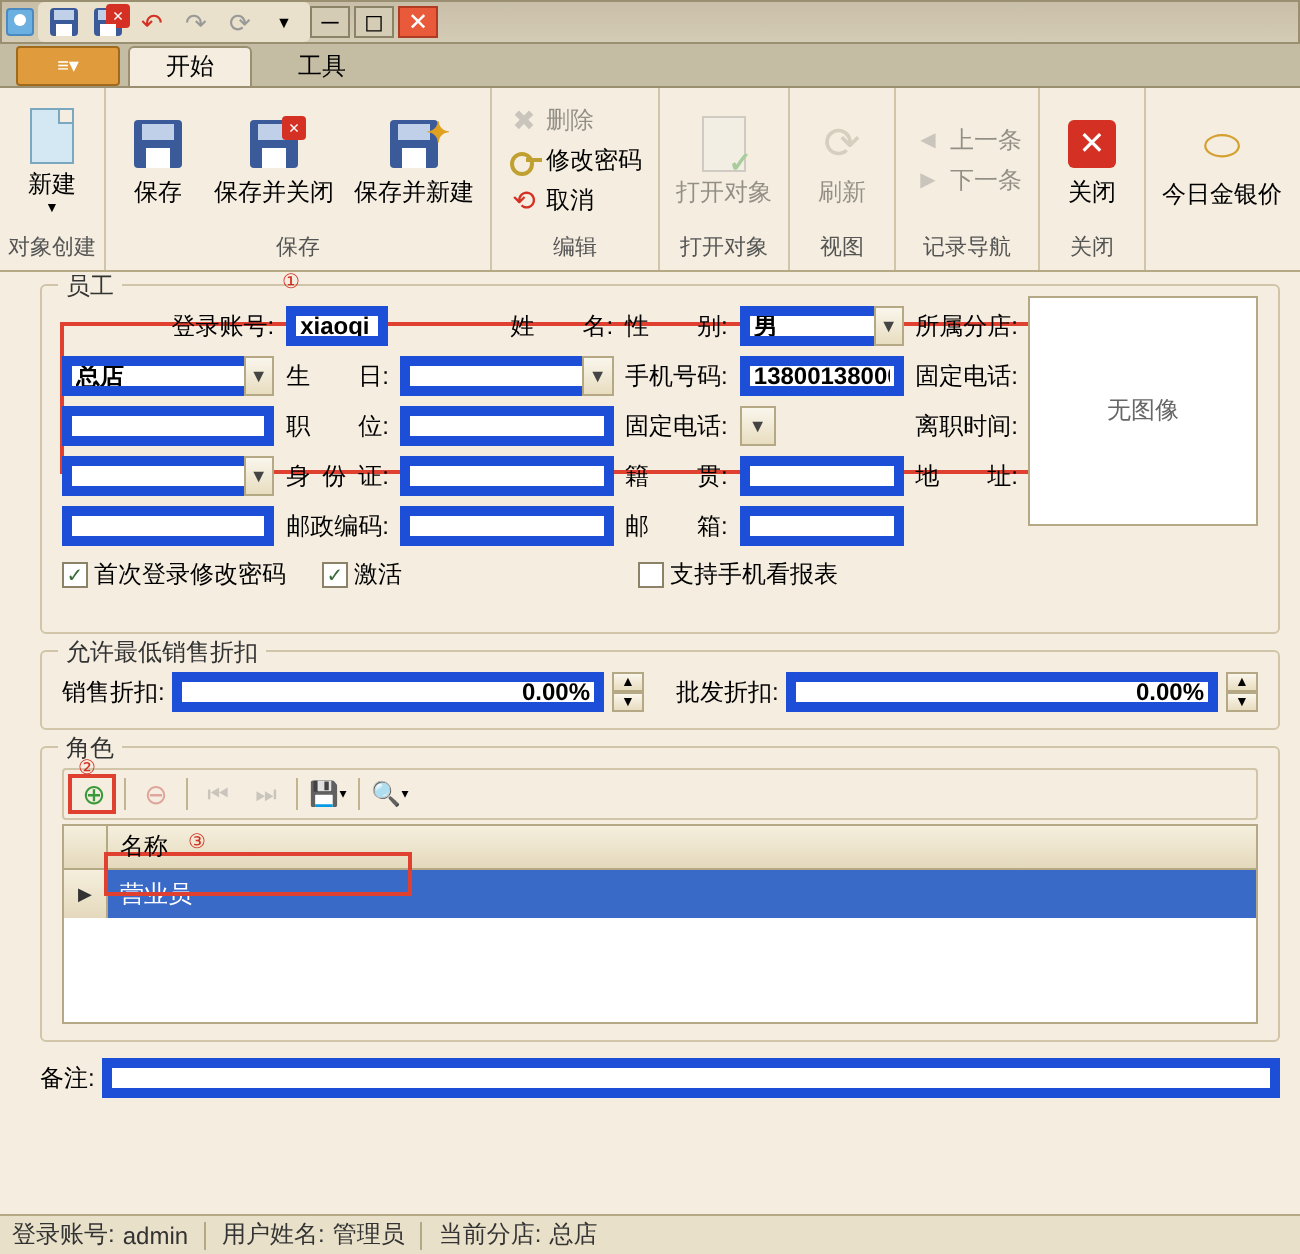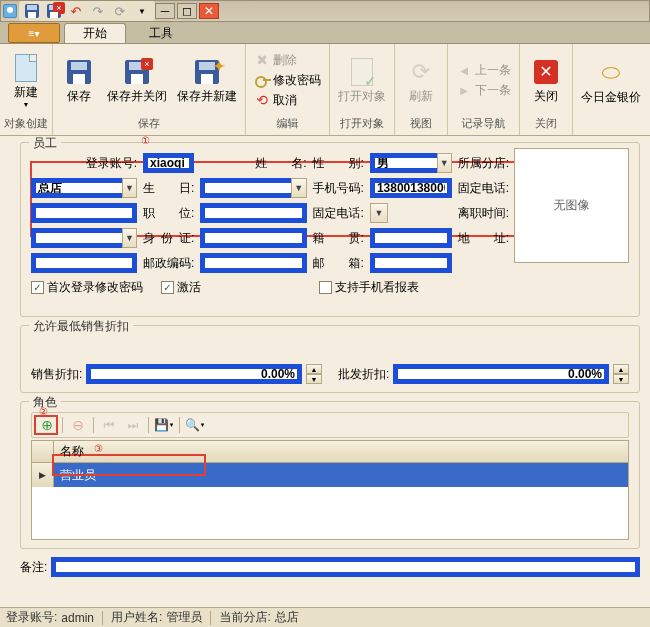--- a/index.html
+++ b/index.html
@@ -77,21 +77,21 @@
 .chk { display: flex; align-items: center; gap: 3px; }
 .chk-box { width: 13px; height: 13px; border: 1px solid #8c8268; background: #fff; display: flex; align-items: center; justify-content: center; font-size: 10px; color: #3a6a3a; cursor: pointer; }
 
 .img-placeholder { position: absolute; right: 10px; top: 5px; width: 115px; height: 115px; border: 1px solid #b5a985; background: #fff; display: flex; align-items: center; justify-content: center; color: #666; }
 
 .highlight-red { border: 2px solid #e04030; position: absolute; pointer-events: none; }
 .hr1 { top: 18px; left: 9px; width: 500px; height: 76px; }
 .hr2 { top: 13px; left: 13px; width: 24px; height: 20px; }
 .hr3 { top: 52px; left: 31px; width: 154px; height: 22px; }
 
-.pct-row { display: flex; align-items: center; gap: 4px; margin-top: 28px; }
+.pct-row { display: flex; align-items: center; gap: 4px; }
 .pct-input { flex: 1; text-align: right; padding-right: 2px; }
 .spin { display: flex; flex-direction: column; }
 .spin-btn { width: 16px; height: 10px; border: 1px solid #b5a985; background: linear-gradient(#faf6ec,#e8ddc0); font-size: 7px; display: flex; align-items: center; justify-content: center; cursor: pointer; }
 
 
 .rtb { display: flex; align-items: center; gap: 2px; padding: 2px 4px; border: 1px solid #d0c5a8; border-radius: 2px; background: #f5eee0; margin-bottom: 2px; }
 .rtb-btn { width: 22px; height: 20px; display: flex; align-items: center; justify-content: center; cursor: pointer; border-radius: 2px; }
 .rtb-btn.disabled { opacity: 0.4; cursor: default; }
 .rtb-sep { width: 1px; height: 16px; background: #c0b590; margin: 0 2px; }
 

